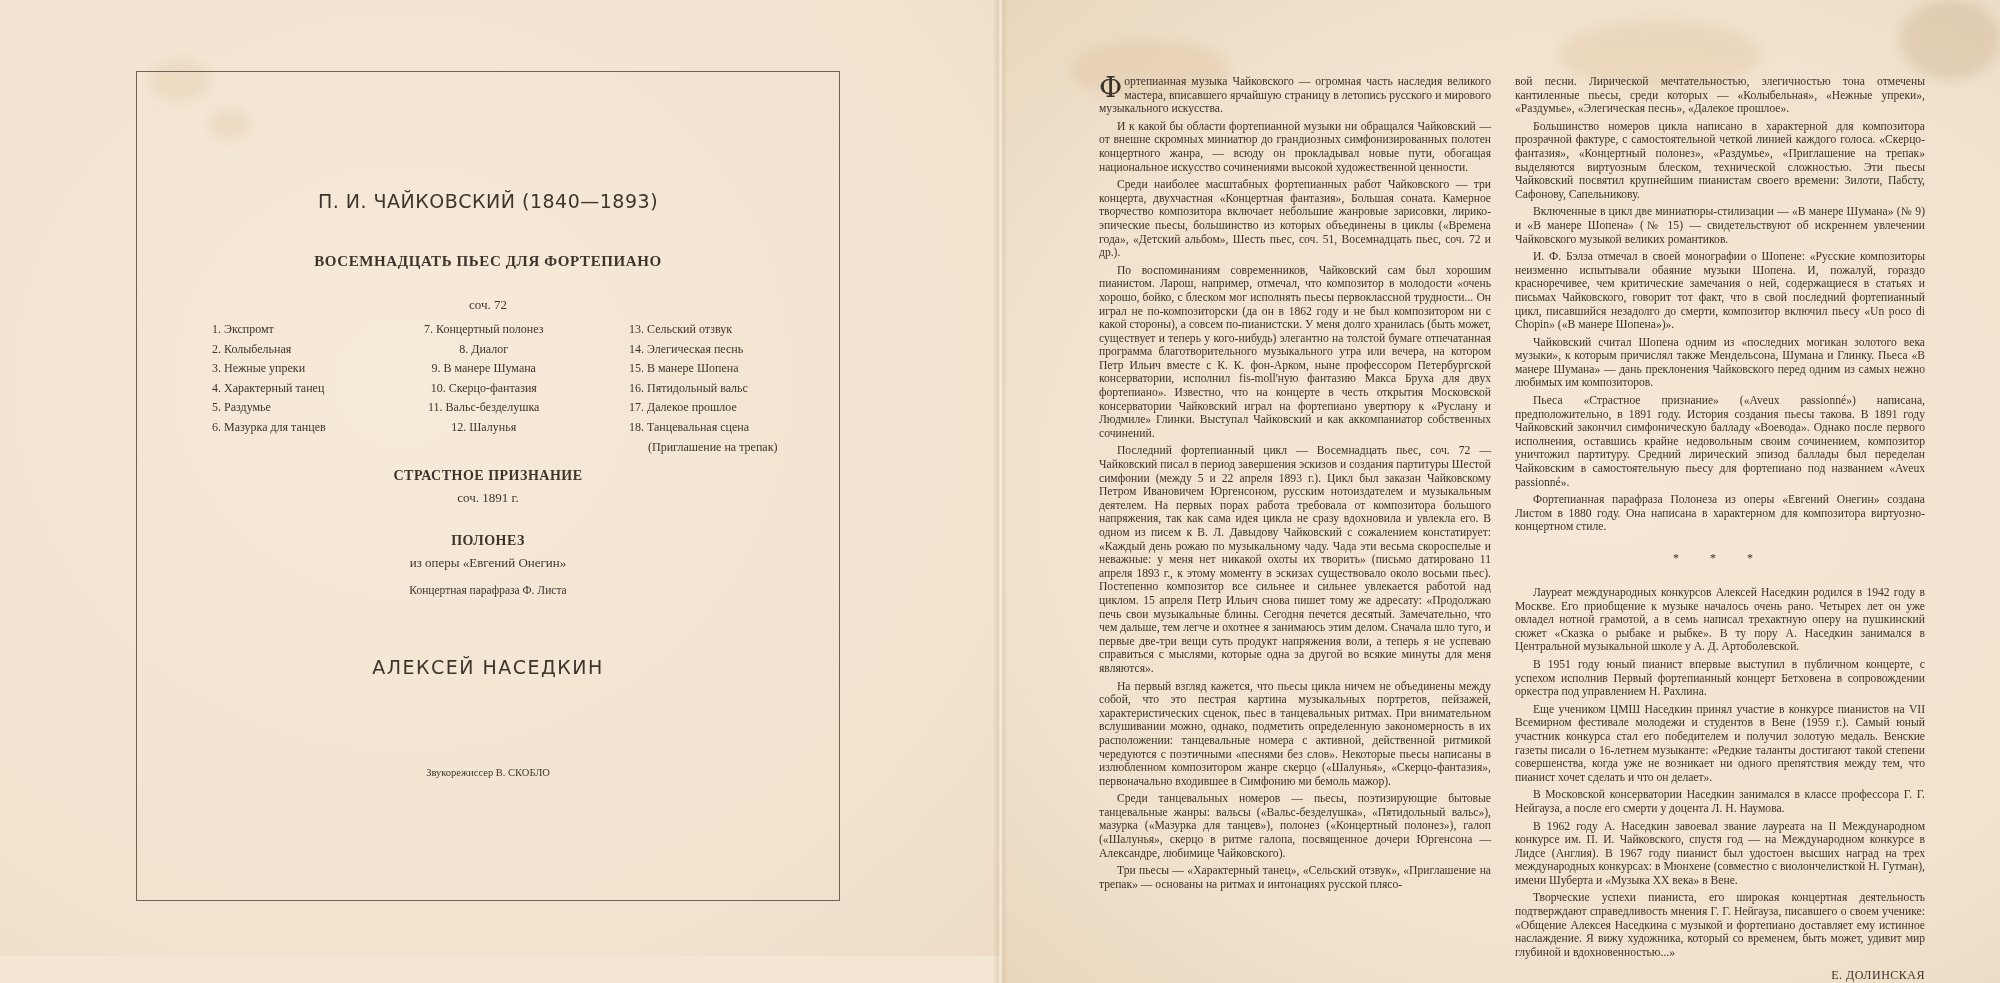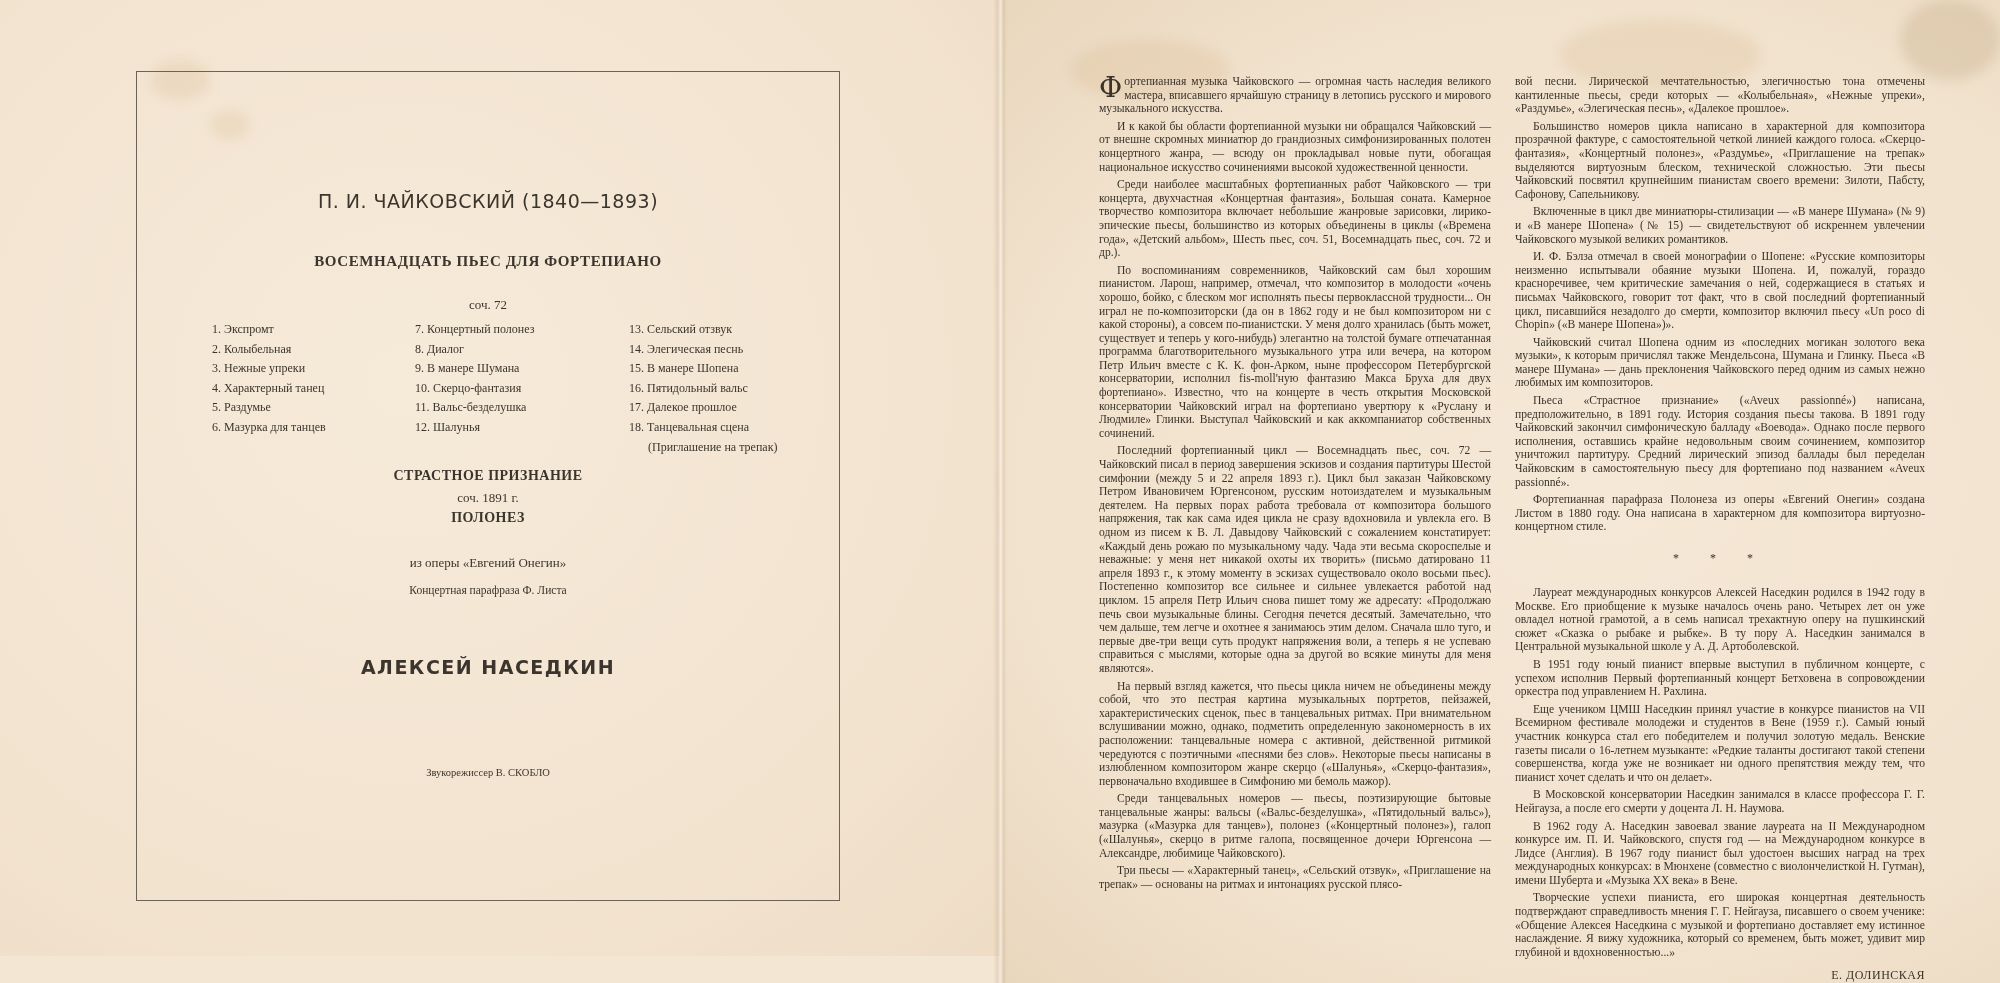--- a/index.html
+++ b/index.html
@@ -41,28 +41,28 @@
     position:absolute; left:0; right:0; top:181px; text-align:center;
     font-size:15px; font-weight:bold; letter-spacing:0.6px; color:#3b352d;
   }
   .opus {
     position:absolute; left:0; right:0; top:225px; text-align:center;
     font-size:13px; color:#3b352d;
   }
   .tracks { position:absolute; top:248px; font-size:12px; line-height:19.6px; color:#3b352d; }
   .tracks .item { white-space:nowrap; }
   .col1 { left:75px; }
-  .col2 { left:278px; }
+  .col2 { left:287px;text-align:center; }
   .col3 { left:476px;margin-left:16px; }
   .center-line { position:absolute; left:0; right:0; text-align:center; color:#3b352d; }
   .bold-caps { font-weight:bold; font-size:14px; letter-spacing:0.5px; }
   .small { font-size:13px; }
   .performer {
     font-family:"DejaVu Sans","Liberation Sans",sans-serif;
-    font-weight:bold; font-size:19px; letter-spacing:1.5px;
+    font-weight:normal; font-size:19px; letter-spacing:1.5px;
   }
   .engineer { font-size:10.5px; }
 
   
   .text-col {
     position:absolute; top:75px; width:392px;
     font-size:11.6px; line-height:13.6px; color:#3a332a;
     text-align:justify;
   }
   .text-col p { margin:0 0 4px 0; text-indent:18px; hyphens:manual; }
@@ -112,21 +112,21 @@
         <div class="item">15. В манере Шопена</div>
         <div class="item">16. Пятидольный вальс</div>
         <div class="item">17. Далекое прошлое</div>
         <div class="item">18. Танцевальная сцена</div>
         <div class="item" style="padding-left:19px;">(Приглашение на трепак)</div>
       </div>
 
       <div class="center-line bold-caps" style="top:396px;">СТРАСТНОЕ ПРИЗНАНИЕ</div>
       <div class="center-line small" style="top:418px;">соч. 1891 г.</div>
 
-      <div class="center-line bold-caps" style="top:438px;text-align:center;">ПОЛОНЕЗ</div>
+      <div class="center-line bold-caps" style="top:461px;text-align:center;">ПОЛОНЕЗ</div>
       <div class="center-line small" style="top:483px;">из оперы «Евгений Онегин»</div>
       <div class="center-line small" style="top:512px;font-size:11.5px;">Концертная парафраза Ф. Листа</div>
 
       <div class="center-line performer" style="top:584px;">АЛЕКСЕЙ НАСЕДКИН</div>
 
       <div class="center-line engineer" style="top:695px;">Звукорежиссер В. СКОБЛО</div>
     </div>
   </div>
 
   <div class="page-right">

